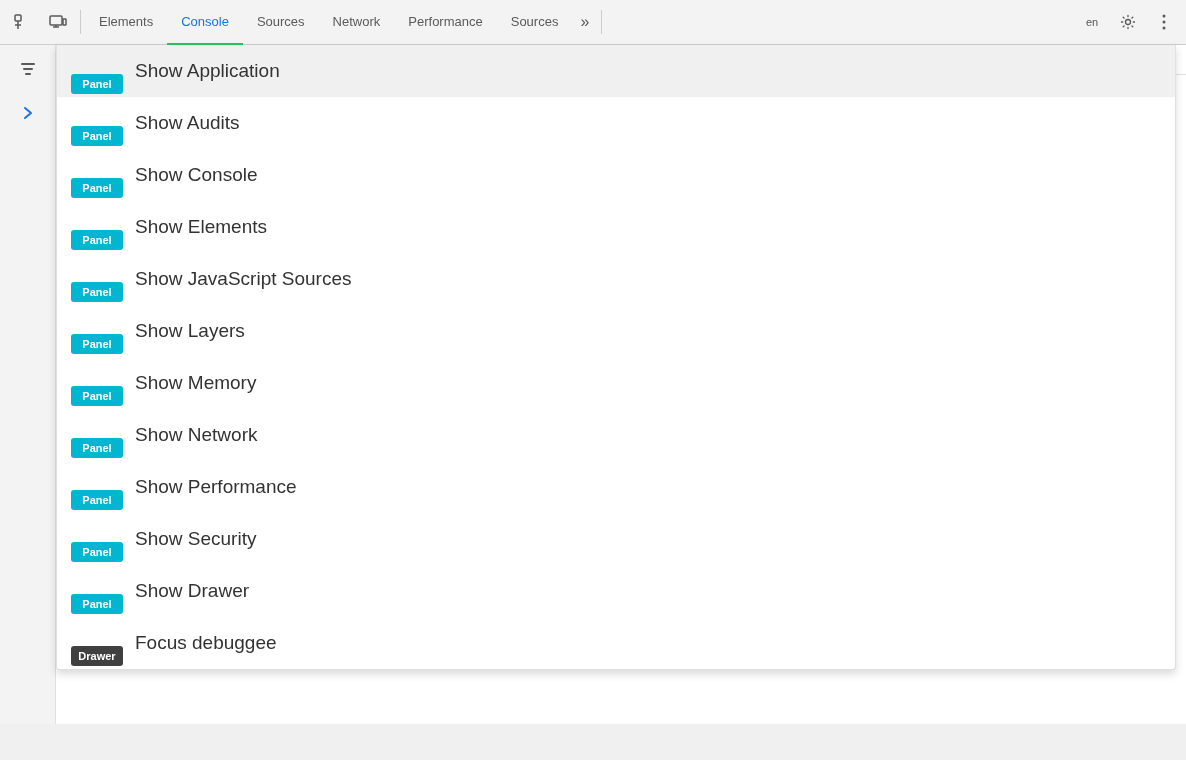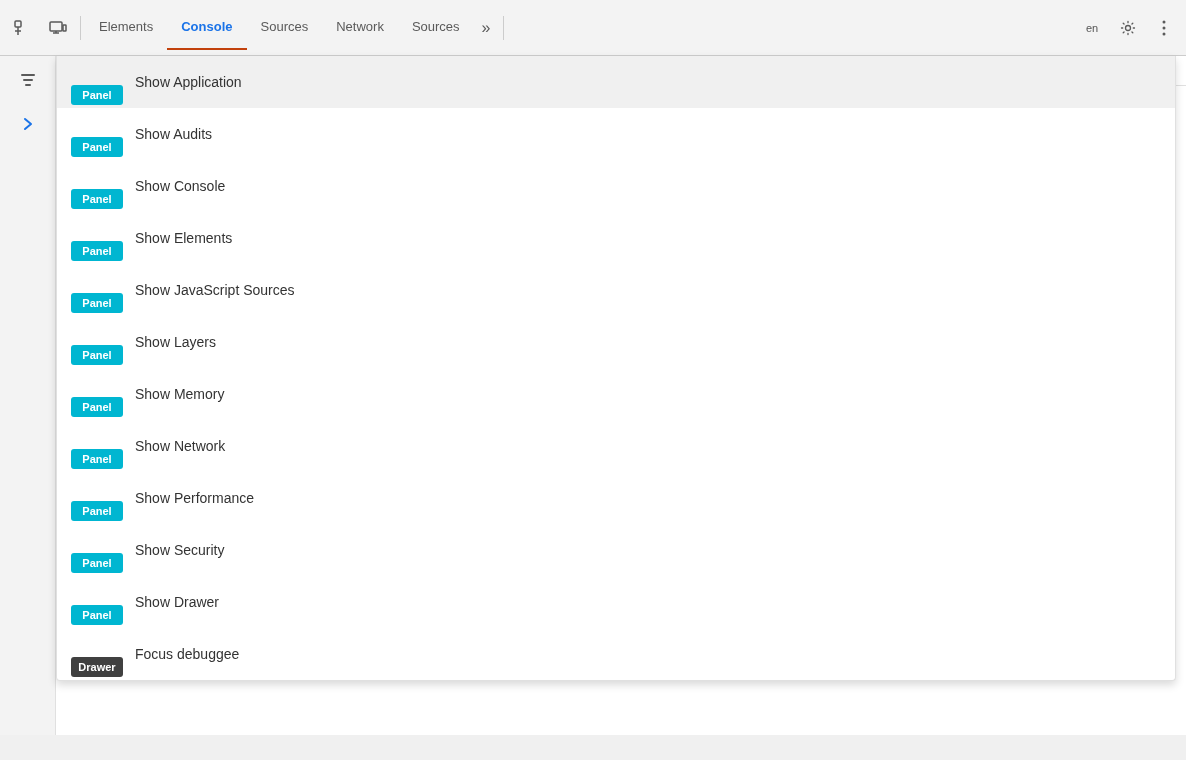--- a/index.html
+++ b/index.html
@@ -11,21 +11,21 @@
       height: 760px;
       overflow: hidden;
     }
 
     
     .devtools-toolbar {
       display: flex;
       align-items: center;
       background: #f3f3f3;
       border-bottom: 1px solid #ccc;
-      height: 56px;
+      height: 45px;
       padding: 0 4px;
       gap: 0;
     }
 
     .toolbar-icon-btn {
       width: 36px;
       height: 36px;
       display: flex;
       align-items: center;
       justify-content: center;
@@ -48,22 +48,22 @@
       display: flex;
       align-items: center;
       cursor: pointer;
       color: #5a5a5a;
       font-size: 13px;
       border-bottom: 2px solid transparent;
       white-space: nowrap;
     }
     .tab.active {
       color: #1a73e8;
-      border-bottom: 2px solid #c2410c;
-      font-weight: 700;
+      border-bottom: 2px solid #22c55e;
+      font-weight: 400;
     }
 
     .tab-overflow {
       padding: 0 8px;
       height: 45px;
       display: flex;
       align-items: center;
       cursor: pointer;
       color: #5a5a5a;
       font-size: 16px;
@@ -171,21 +171,21 @@
       font-weight: 600;
       color: #fff;
       min-width: 52px;
       height: 20px;
       margin-top: 25px;
     }
     .badge-panel { background: #00b6d1; }
     .badge-drawer { background: #404040; }
 
     .dropdown-item-label {
-      font-size: 14px;
+      font-size: 19px;
       color: #333;
     }
 
     
     .gear-svg { width: 16px; height: 16px; }
   </style>
 </head>
 <body>
 
 <div class="devtools-toolbar">
@@ -214,20 +214,23 @@
   </div>
   <div id="tab-console" class="tab active">
     <span>Console</span>
   </div>
   <div id="tab-sources" class="tab">
     <span>Sources</span>
   </div>
   <div id="tab-network" class="tab">
     <span>Network</span>
   </div>
+  <div id="tab-performance" class="tab">
+    <span>Performance</span>
+  </div>
   <div id="tab-memory" class="tab">
     <span>Sources</span>
   </div>
 
   <div class="tab-overflow">
     <span>»</span>
   </div>
 
   <div class="toolbar-divider"></div>
 

